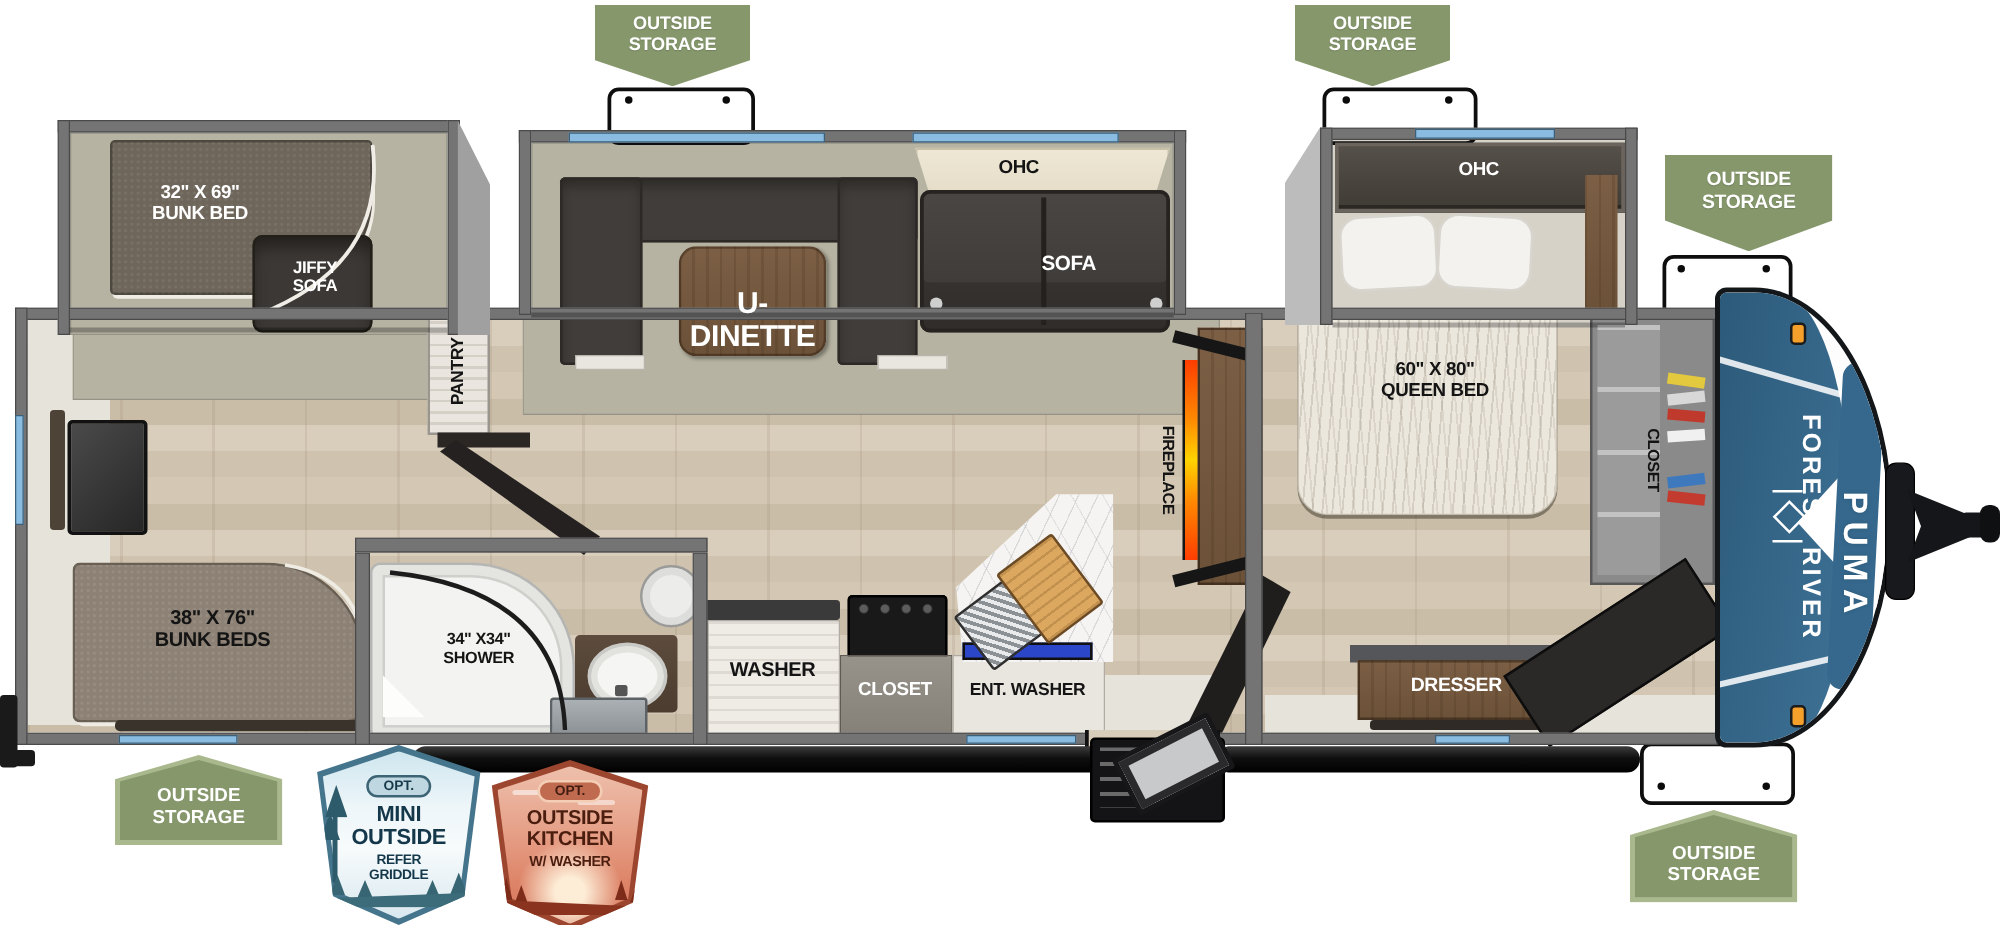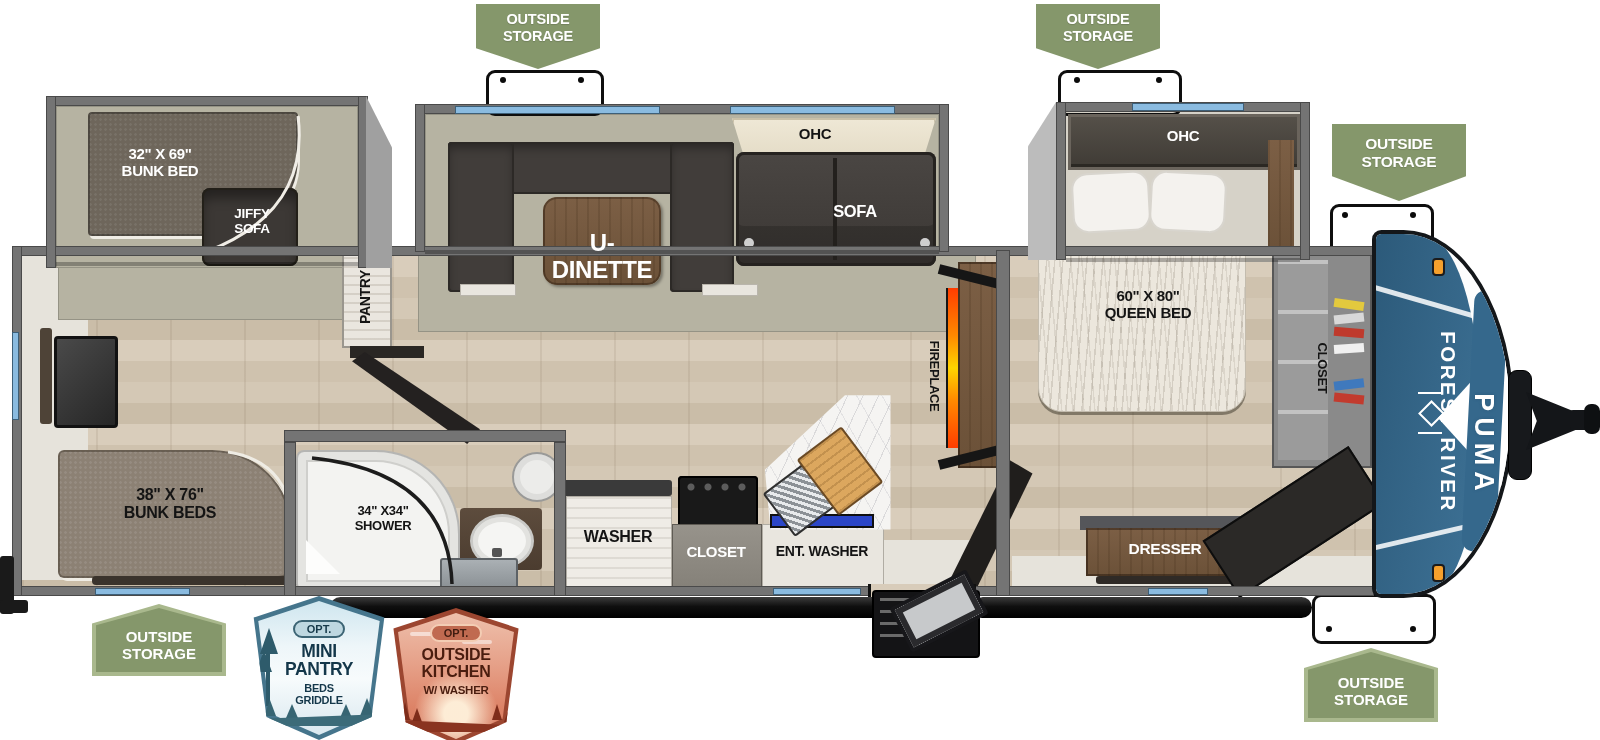--- a/index.html
+++ b/index.html
@@ -307,22 +307,22 @@
     <div class="abs" style="left:18px;top:44px;width:4px;height:66px;background:#2e5b6b;"></div>
     <div class="tri" style="left:16px;top:104px;width:12px;height:16px;background:#376573;"></div>
     <div class="tri" style="left:38px;top:108px;width:12px;height:14px;background:#376573;"></div>
     <div class="tri" style="left:92px;top:108px;width:12px;height:14px;background:#376573;"></div>
     <div class="tri" style="left:112px;top:102px;width:14px;height:18px;background:#376573;"></div>
     <div class="abs" style="left:8px;top:118px;width:126px;height:12px;background:#3c6b79;clip-path:polygon(0 40%,100% 0,100% 100%,0 100%);"></div>
     <div class="pill" style="left:45px;top:24px;width:52px;height:18px;background:#bed7e0;border:2px solid #3c6474;color:#173a4a;font-size:11px;">
       <span>OPT.</span>
     </div>
     <div class="lbl" style="left:11px;top:46px;width:120px;font-size:17.5px;color:#14374a;line-height:1.05;">MINI
-PANTRY</div>
-    <div class="lbl" style="left:11px;top:86px;width:120px;font-size:11px;color:#14374a;line-height:1.1;">BEDS
+OUTSIDE</div>
+    <div class="lbl" style="left:11px;top:86px;width:120px;font-size:11px;color:#14374a;line-height:1.1;">REFER
 GRIDDLE</div>
   </div>
 
   <div class="abs hex" style="left:388px;top:608px;width:136px;height:136px;background:#9c4630;z-index:8;">
     <div class="abs hex" style="left:5px;top:5px;width:126px;height:126px;
          background:radial-gradient(circle at 50% 80%, rgba(255,242,220,.95) 0 12px, rgba(255,242,220,0) 42px),
          linear-gradient(180deg,#eec0ac 0%,#e6a189 40%,#dd8367 75%,#d3765c 100%);"></div>
     <div class="abs" style="left:22px;top:24px;width:40px;height:4px;background:rgba(255,255,255,.55);border-radius:2px;"></div>
     <div class="abs" style="left:74px;top:32px;width:30px;height:4px;background:rgba(255,255,255,.5);border-radius:2px;"></div>
     <div class="tri" style="left:12px;top:94px;width:10px;height:18px;background:#7e2c1a;"></div>

